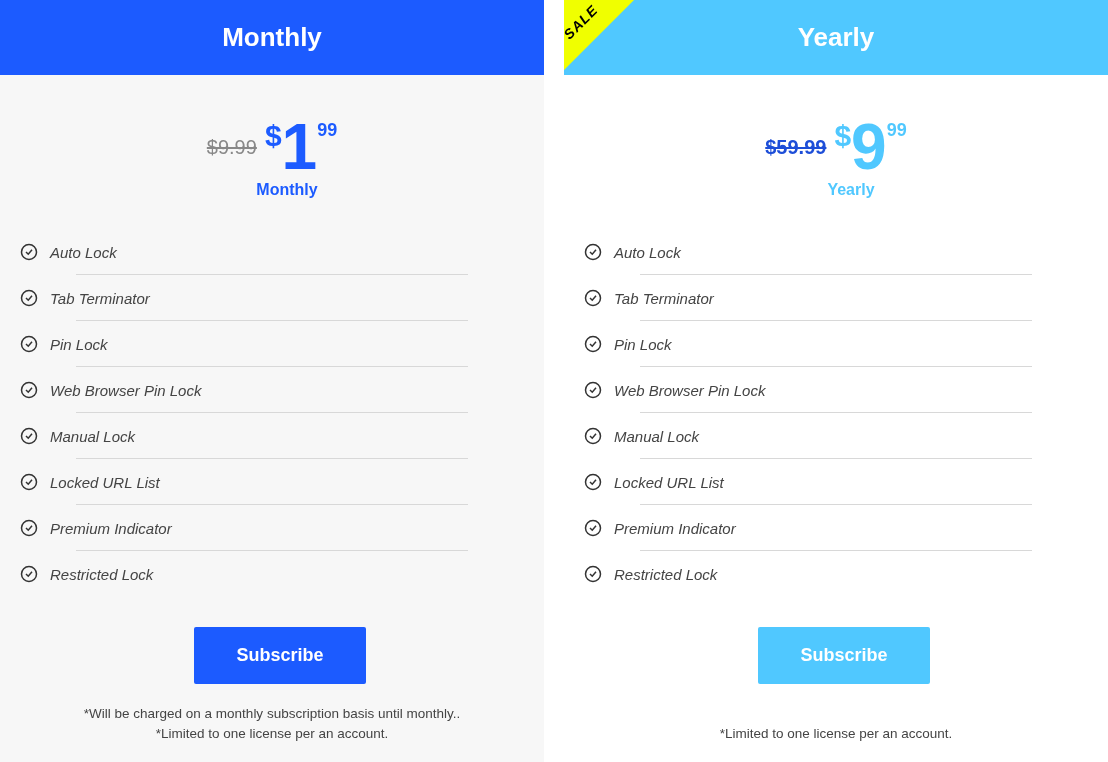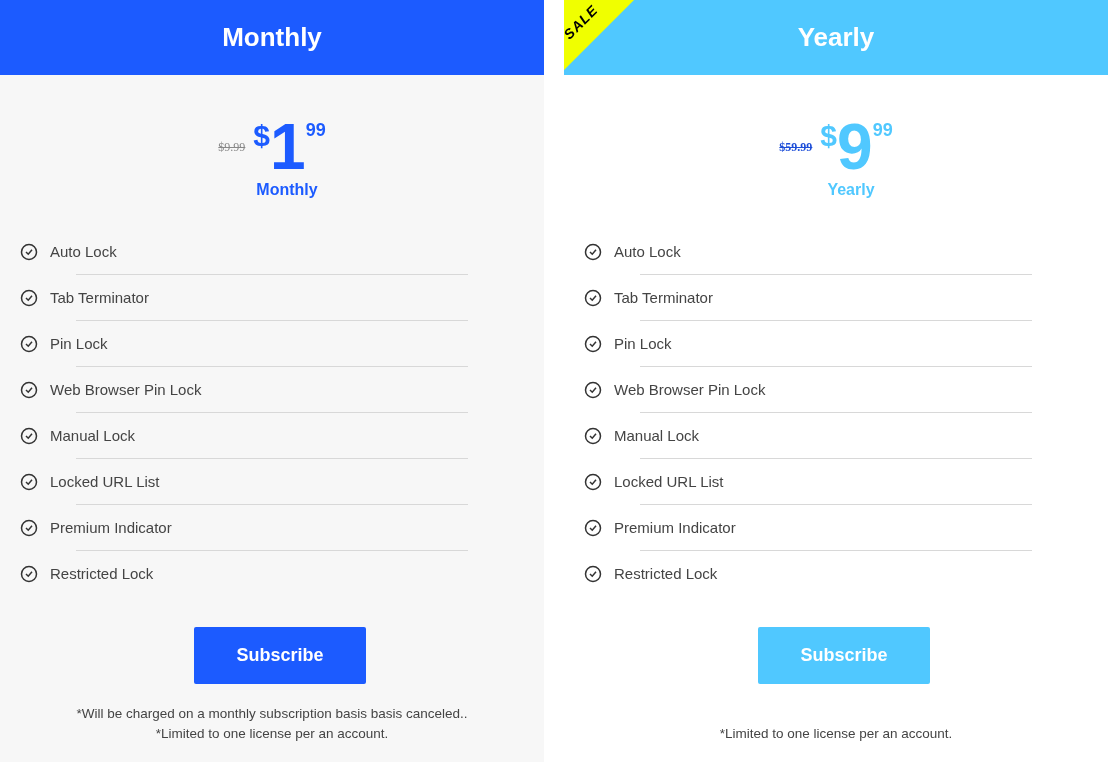--- a/index.html
+++ b/index.html
@@ -55,23 +55,22 @@
   .price-box {
     text-align: center;
     padding: 40px 0 20px;
   }
   .price-row {
     display: inline-flex;
     align-items: center;
     gap: 8px;
   }
   .old-price {
-    font-size: 12px;
+    font-size: 20px;
     text-decoration: line-through;
-    font-family: Liberation Serif, serif;
   }
   .old-gray { color: #888; }
   .old-red { color: #1d4ed8; font-weight: 600; }
   .price-main {
     display: inline-flex;
     align-items: flex-start;
     font-weight: 800;
     line-height: 1;
   }
   .price-main .currency { font-size: 30px; margin-top: 6px; }
@@ -83,22 +82,24 @@
     margin-top: 2px;
     margin-left: 30px;
   }
   .c-blue { color: #1c5bff; }
   .c-cyan { color: #50c8ff; }
   .features {
     padding: 10px 20px 20px;
   }
   .feature {
     display: flex;
+    align-items: center;
     padding: 14px 0;
     position: relative;
+    font-style: italic;
   }
   .feature .label {
     font-size: 15px;
     color: #444;
     margin-left: 12px;
   }
   .feature-divider {
     position: absolute;
     bottom: 0;
     left: 56px;
@@ -218,21 +219,21 @@
             <path d="M8 12l3 3 5-6"></path>
           </svg>
         <span class="label">Restricted Lock</span>
 
       </div>
     </div>
     <div class="subscribe-wrap">
       <button class="subscribe-btn btn-blue">Subscribe</button>
     </div>
     <div class="note">
-      <span>*Will be charged on a monthly subscription basis basis canceled..</span><br>
+      <span>*Will be charged on a monthly subscription basis until monthly..</span><br>
       <span>*Limited to one license per an account.</span>
     </div>
   </div>
 
   <div class="card card-yearly">
     <div class="sale-badge"></div>
     <div class="sale-text">SALE</div>
     <div class="header header-yearly">Yearly</div>
     <div class="price-box">
       <div class="price-row">

